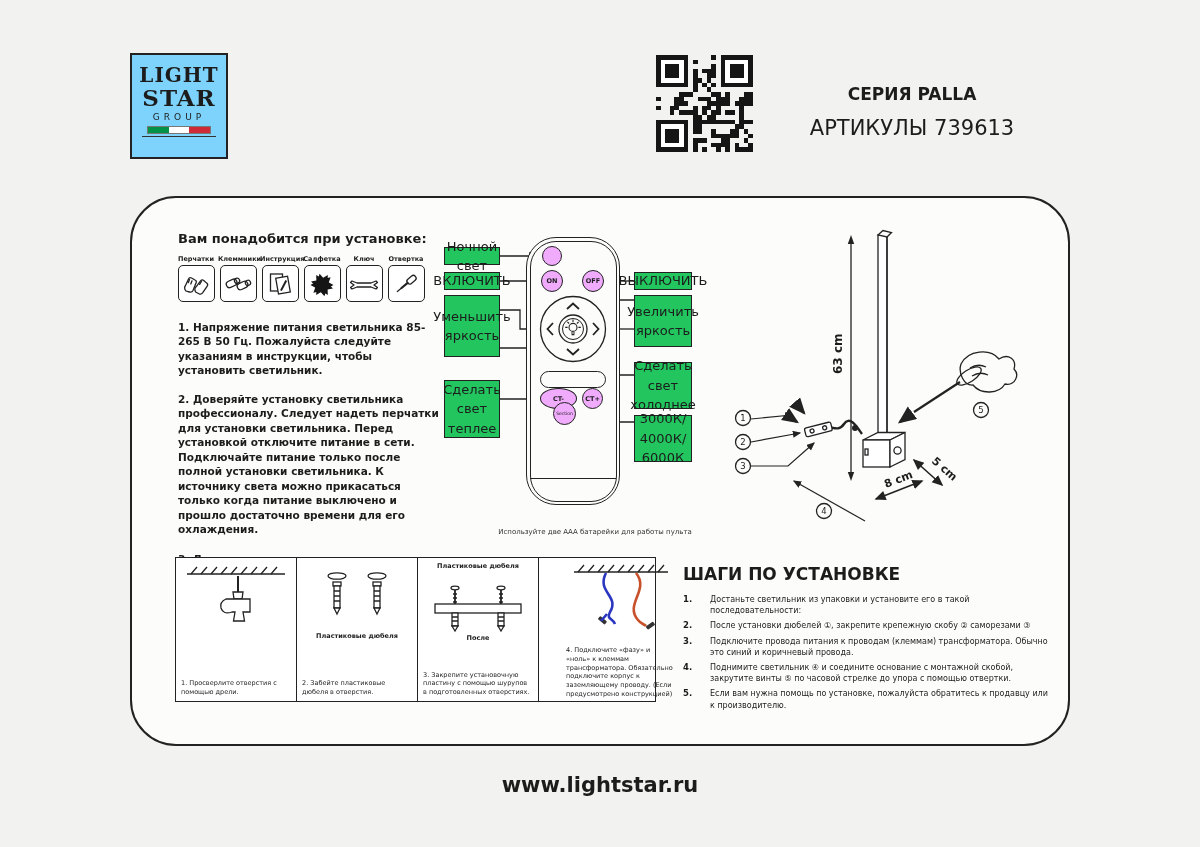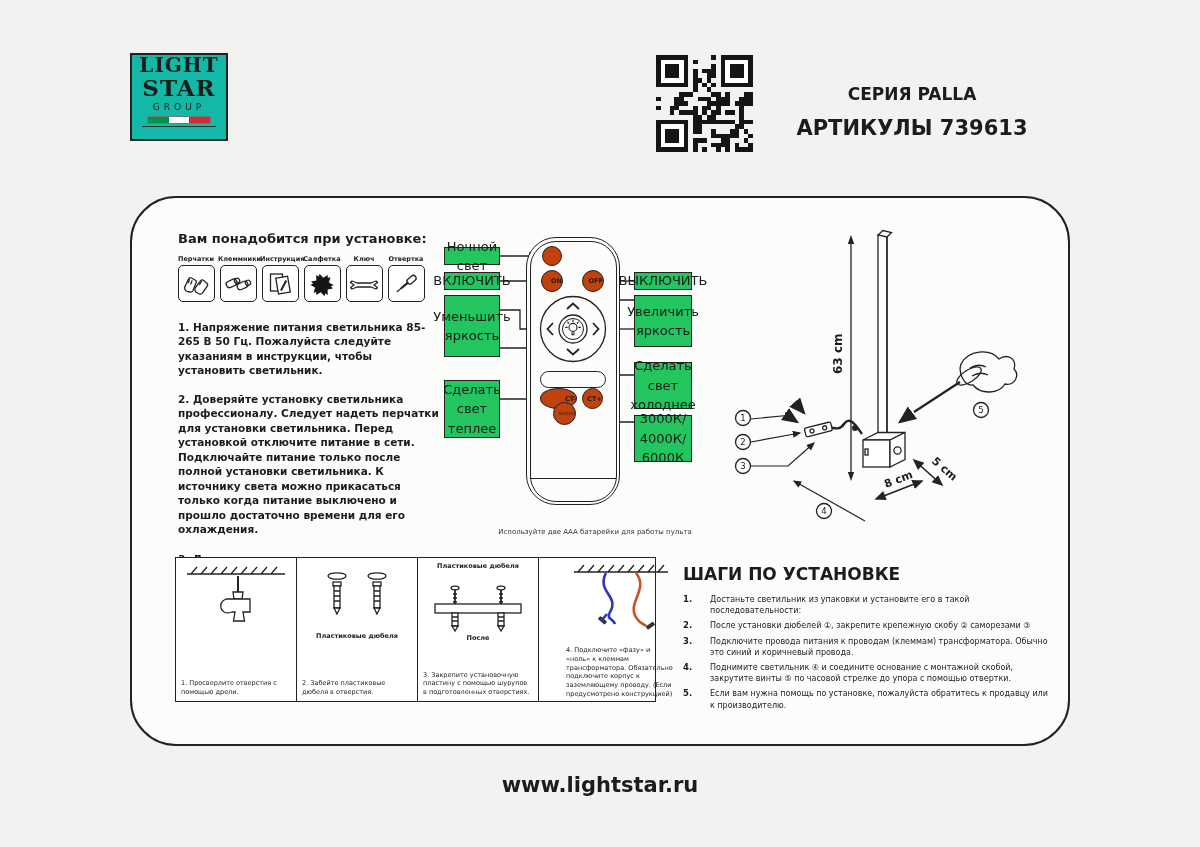--- a/index.html
+++ b/index.html
@@ -1,31 +1,31 @@
 <!DOCTYPE html>
 <html><head>
 <meta charset="utf-8">
 <style>
   html,body{margin:0;padding:0;}
   .page{position:relative;width:1200px;height:847px;background:#f2f2f0;font-family:"DejaVu Sans",sans-serif;color:#1c1c1c;overflow:hidden;}
   .abs{position:absolute;}
 
   
-  .logo-box{left:130px;top:53px;width:98px;height:88px;border:2px solid #222;background:#14b8a6;text-align:center;box-sizing:border-box;}
+  .logo-box{left:130px;top:53px;width:98px;height:106px;border:2px solid #222;background:#7dd3fc;text-align:center;box-sizing:border-box;padding-top:10px;}
   .logo-l1{font-family:"DejaVu Serif",serif;font-weight:bold;font-size:20px;line-height:21px;letter-spacing:1px;}
   .logo-l2{font-family:"DejaVu Serif",serif;font-weight:bold;font-size:23px;line-height:24px;letter-spacing:1px;}
   .logo-l3{font-size:9px;letter-spacing:4px;margin-top:2px;}
   .logo-flag{width:62px;height:6px;margin:4px auto 0;display:flex;border:1px solid #777;}
   .logo-flag div{flex:1;}
   .logo-rule{width:74px;height:1px;background:#333;margin:2px auto 0;}
   .main-title{left:240px;top:70px;width:420px;font-size:23px;font-weight:bold;line-height:32px;white-space:pre-line;}
   .qr{left:656px;top:55px;width:97px;height:97px;}
   .series-wrap{left:786px;top:84px;width:252px;text-align:center;}
   .series{font-size:17px;font-weight:bold;}
-  .articles{font-size:21px;font-weight:bold;margin-top:12px;}
+  .articles{font-size:21px;font-weight:normal;margin-top:12px;}
 
   
   .sheet{left:130px;top:196px;width:936px;height:546px;border:2px solid #222;border-radius:46px;background:#fcfcfa;}
 
   
   .need-head{left:178px;top:231px;font-size:13px;font-weight:bold;}
   .tools{left:176px;top:255px;display:flex;gap:2px;}
   .tool{width:40px;text-align:center;}
   .tool-label{font-size:6.5px;font-weight:bold;height:9px;}
   .tool-box{width:37px;height:37px;border:1.5px solid #222;border-radius:5px;box-sizing:border-box;margin:1px auto 0;display:flex;align-items:center;justify-content:center;background:#fff;}
@@ -33,21 +33,21 @@
   .notes p{margin:0 0 14px 0;}
   .notes p:nth-child(2){margin-bottom:15px;}
 
   
   .remote-wrap{left:440px;top:232px;width:310px;height:302px;}
   .rsvg{position:absolute;left:0;top:0;}
   .rlabel{position:absolute;border:1.5px solid #222;background:#22c55e;display:flex;align-items:center;justify-content:center;text-align:center;font-size:13px;line-height:1.5;box-sizing:border-box;padding:1px;}
   .remote-body{position:absolute;left:86px;top:5px;width:94px;height:268px;border:1.5px solid #222;border-radius:30px;box-sizing:border-box;background:#fcfcfa;}
   .remote-body::before{content:'';position:absolute;inset:2.5px;border:1px solid #222;border-radius:26px;}
   .remote-sep{position:absolute;left:90px;top:246px;width:86px;border-top:1.5px solid #222;}
-  .rbtn{position:absolute;border:1.5px solid #222;border-radius:50%;display:flex;align-items:center;justify-content:flex-end;font-size:6.5px;font-weight:bold;box-sizing:border-box;background:#c2410c;}
+  .rbtn{position:absolute;border:1.5px solid #222;border-radius:50%;display:flex;align-items:center;justify-content:center;font-size:6.5px;font-weight:bold;box-sizing:border-box;background:#f0abfc;}
   .pill{position:absolute;left:100px;top:139px;width:66px;height:17px;border:1.5px solid #222;border-radius:9px;box-sizing:border-box;background:#fcfcfa;}
   .remote-caption{position:absolute;left:0;top:296px;width:310px;text-align:center;font-size:7px;color:#333;}
 
   
   .lamp-wrap{left:718px;top:222px;width:302px;height:308px;}
 
   
   .install{left:175px;top:557px;width:481px;height:145px;display:flex;border:1.5px solid #222;box-sizing:border-box;background:#fff;}
   .ipanel{flex:1;border-right:1.5px solid #222;box-sizing:border-box;padding:4px 5px;display:flex;flex-direction:column;}
   .ipanel:last-child{border-right:none;margin-left:22px;}

